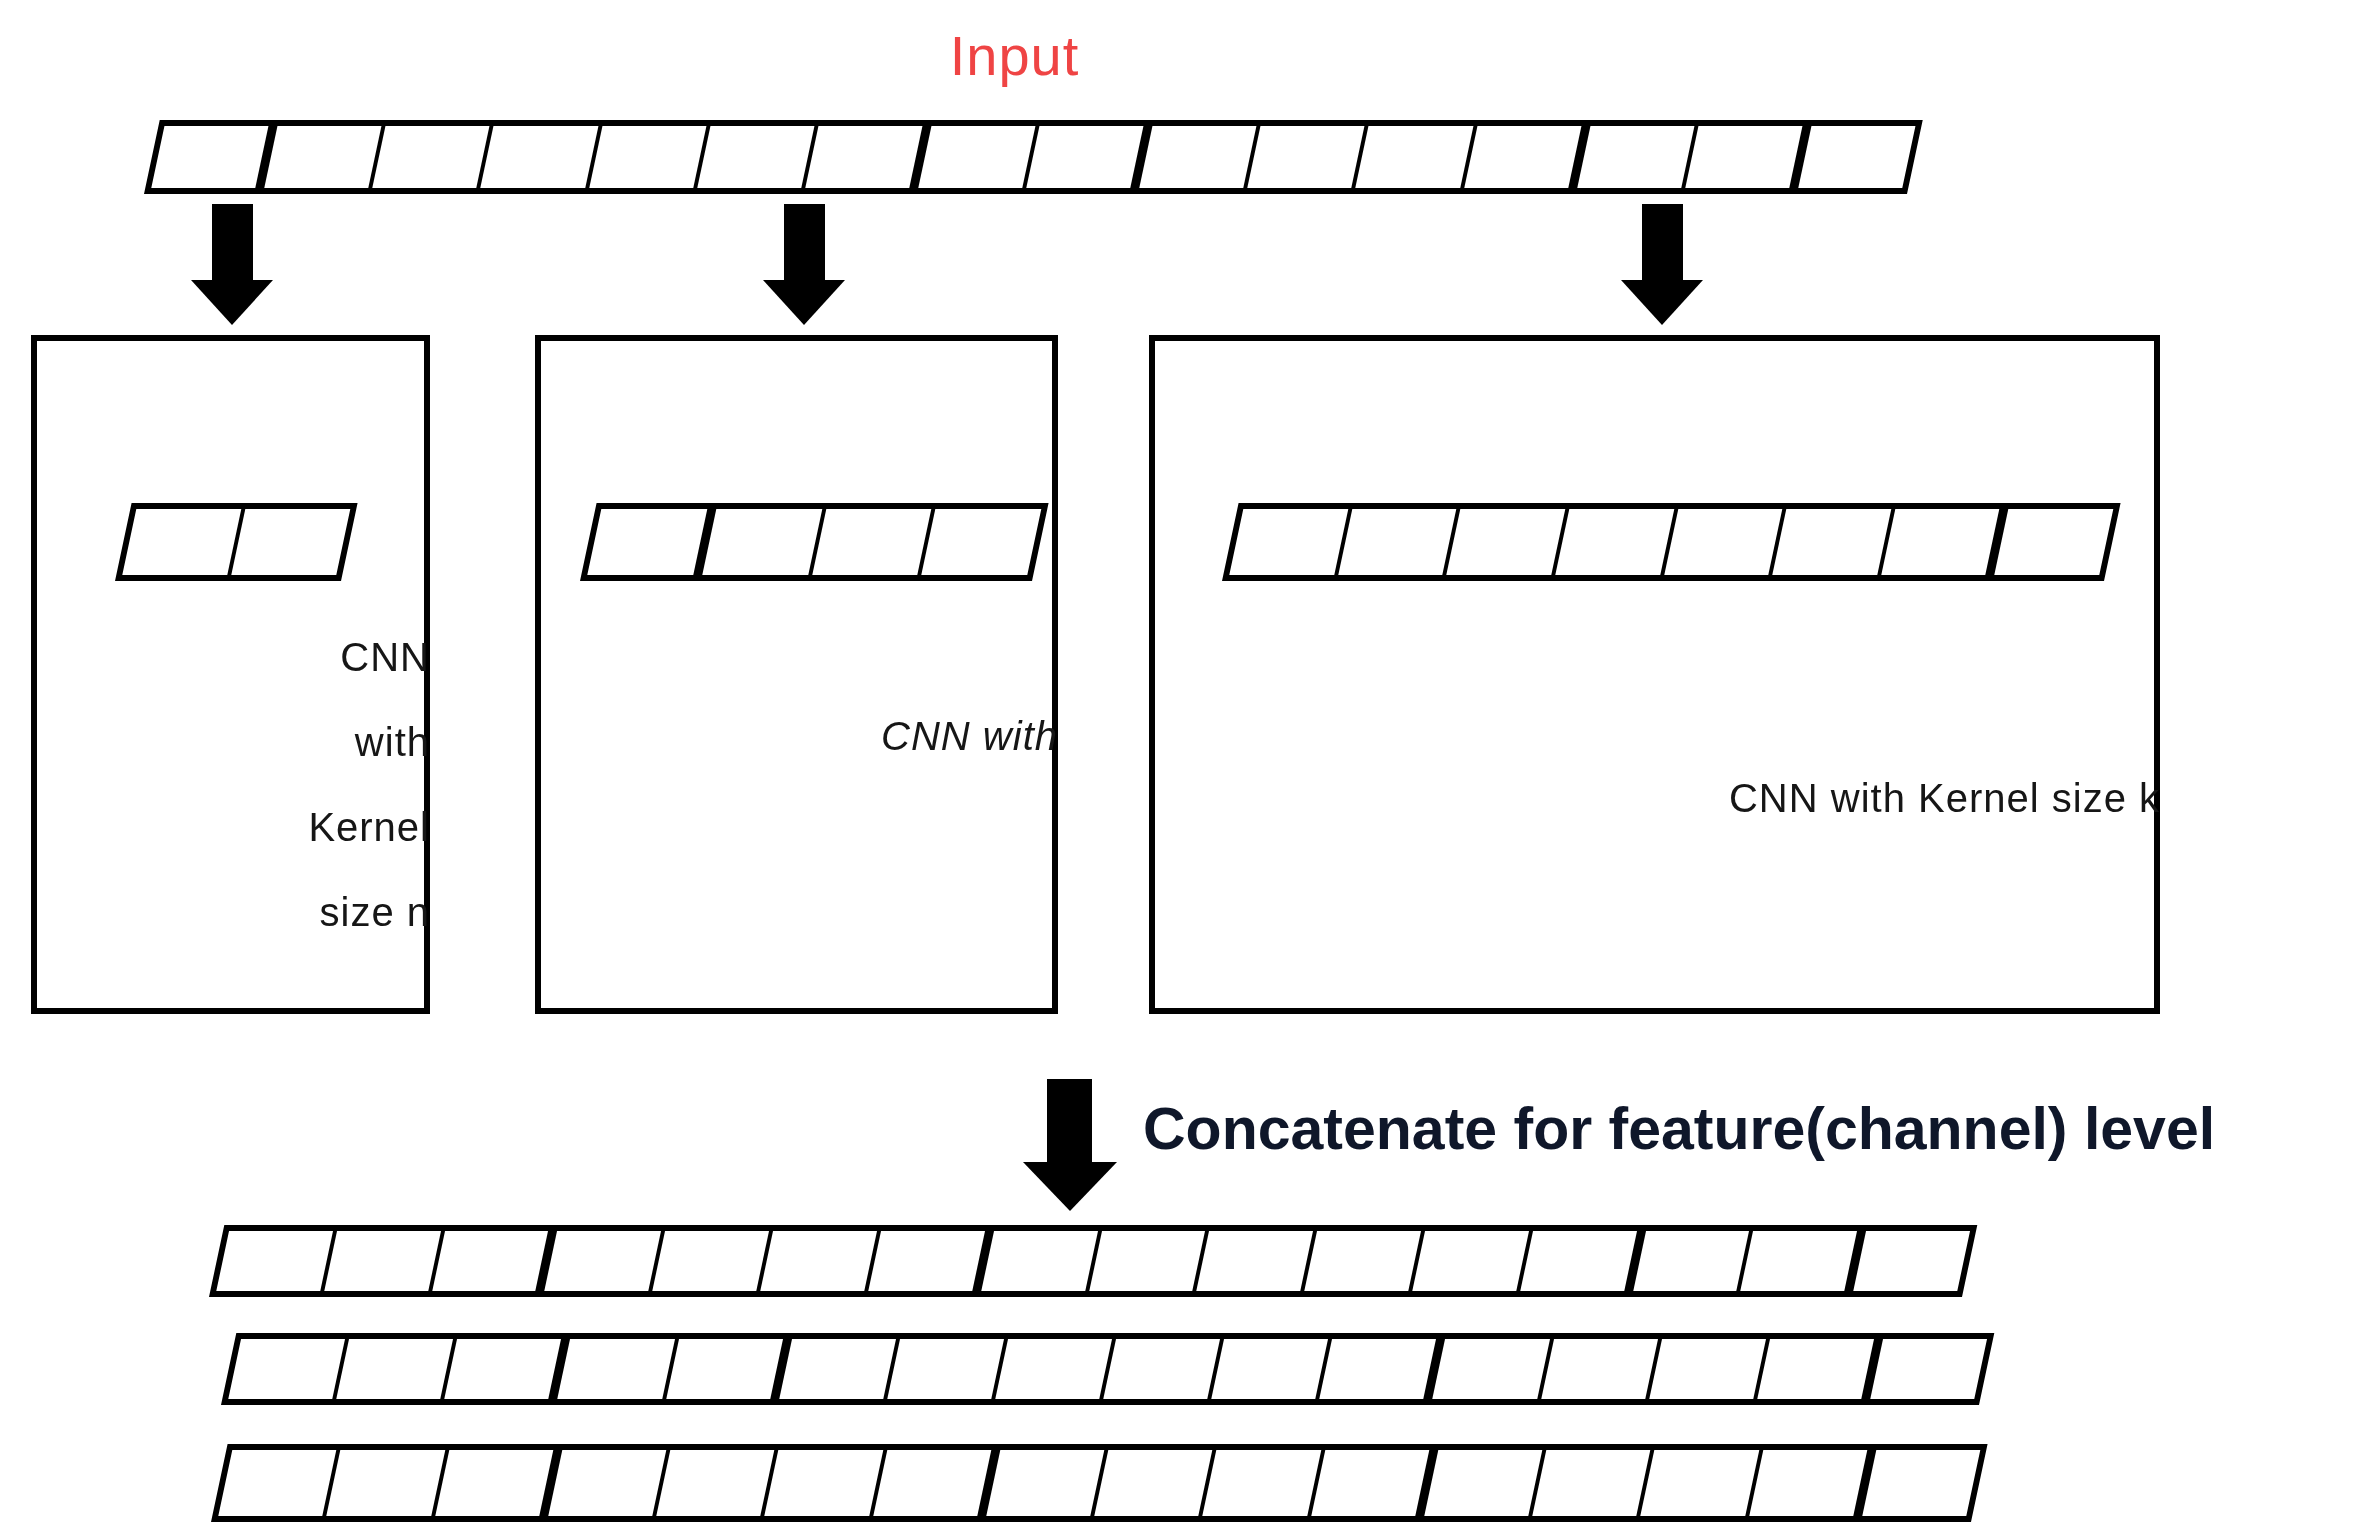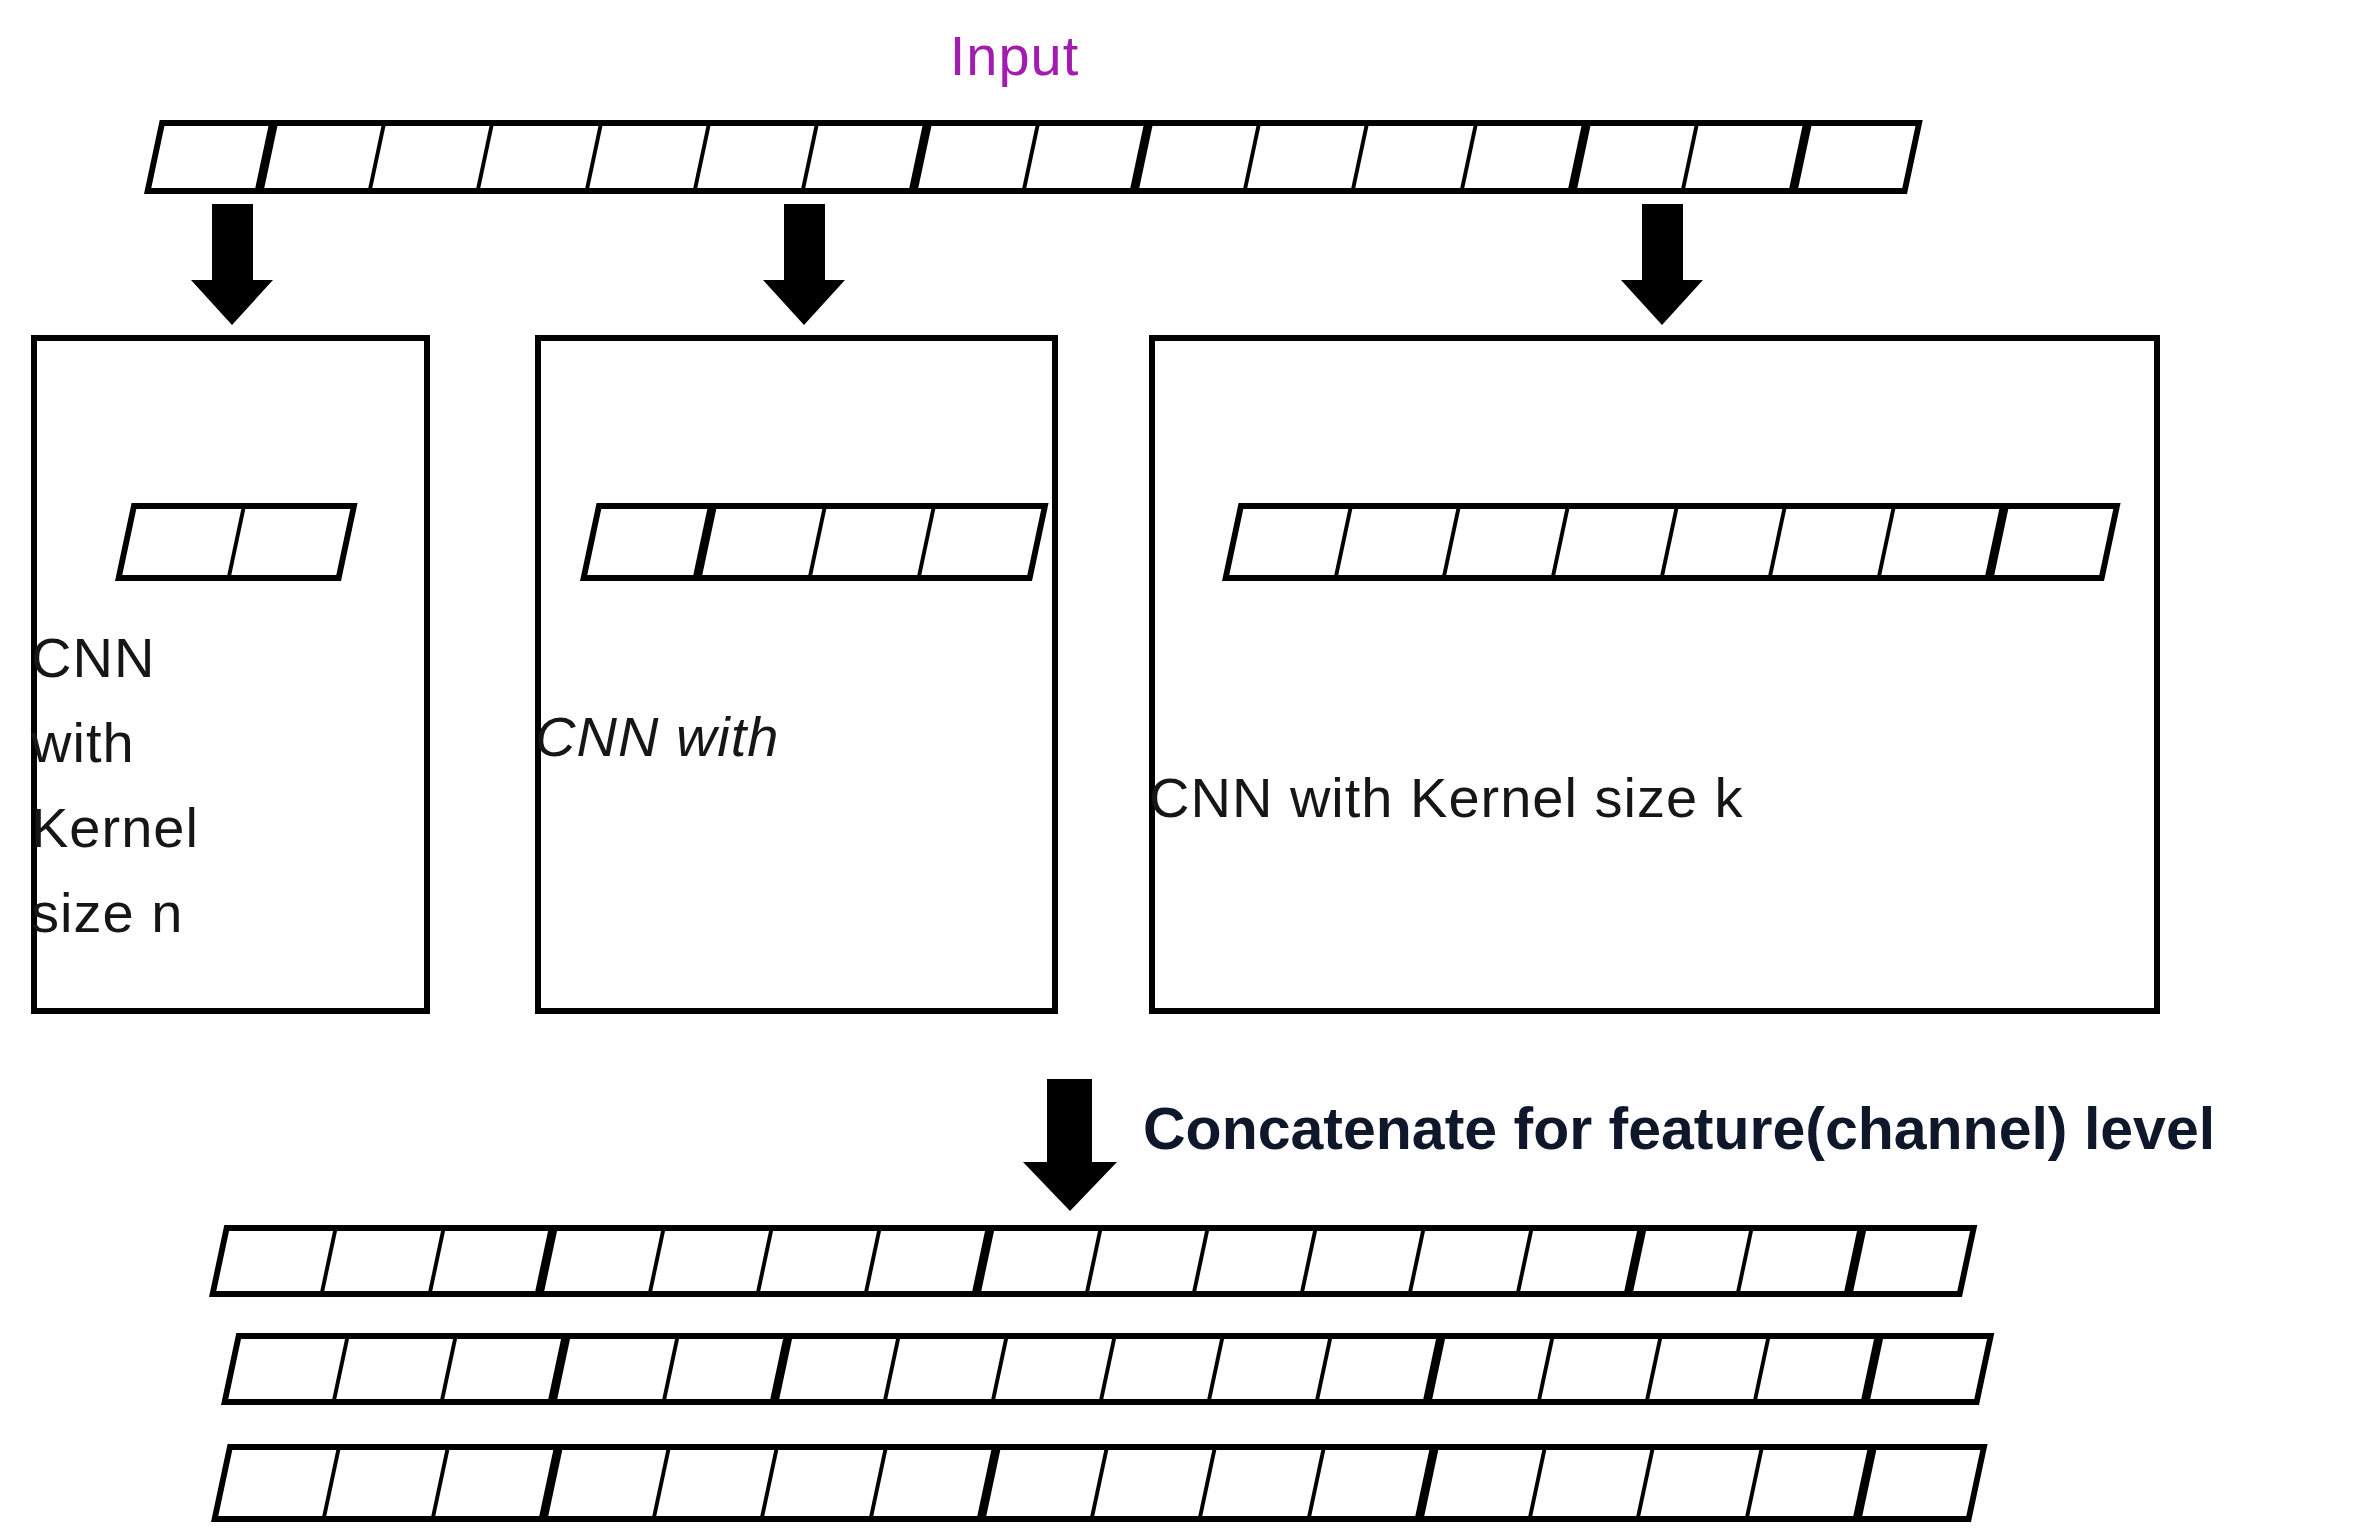--- a/index.html
+++ b/index.html
@@ -5,21 +5,21 @@
   html,body{margin:0;padding:0;background:#ffffff;}
   .canvas{
     position:relative;
     width:2375px;height:1539px;
     background:#ffffff;
     font-family:"Liberation Sans", sans-serif;
     overflow:hidden;
   }
   .label{
     position:absolute;
-    color:#a21caf;
+    color:#ef4444;
     font-size:56px;
     letter-spacing:1px;
   }
   .input-label{ left:869px; top:23px; width:291px; text-align:center; }
   
   .strip{
     position:absolute;
     display:flex;
     box-sizing:border-box;
     border:6.8px solid #000;
@@ -69,22 +69,22 @@
     background:#fff;
     top:335px;height:679px;
   }
   .box-n{ left:31px;   width:399px;  }
   .box-m{ left:535px;  width:523px;  }
   .box-k{ left:1149px; width:1011px; }
 
   .box-text{
     position:absolute;
     color:#161616;
-    font-size:56px;
-    text-align:left;
+    font-size:40px;
+    text-align:right;
     letter-spacing:1px;
   }
   .box-text-n{ left:31px;   width:399px;  top:615px; line-height:85px; }
   .box-text-m{ left:535px;  width:523px;  top:691px; line-height:91px;font-style:italic; }
   .box-text-k{ left:1149px; width:1011px; top:767px; line-height:62px; }
 
   .concat-label{
     position:absolute;
     left:1143px; top:1095px;
     font-size:59px;

